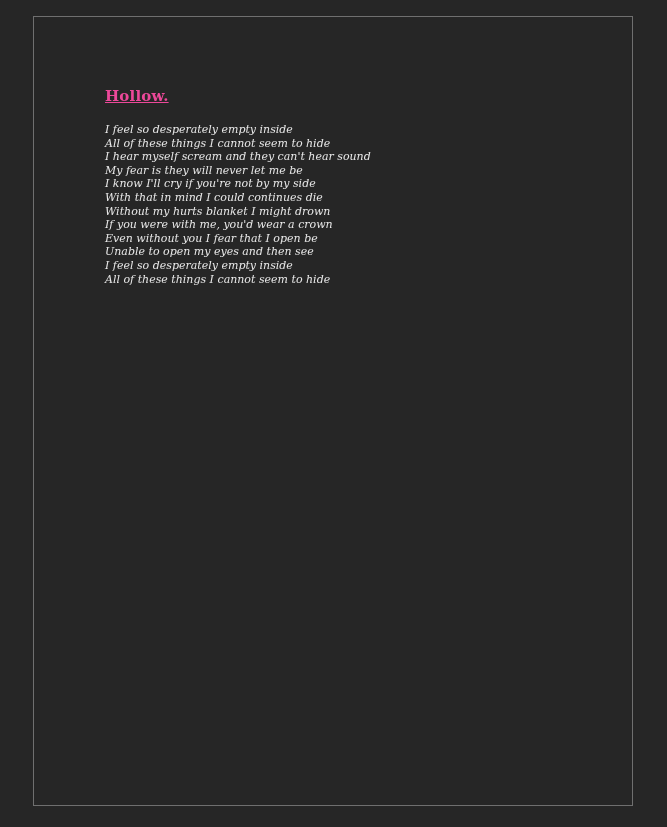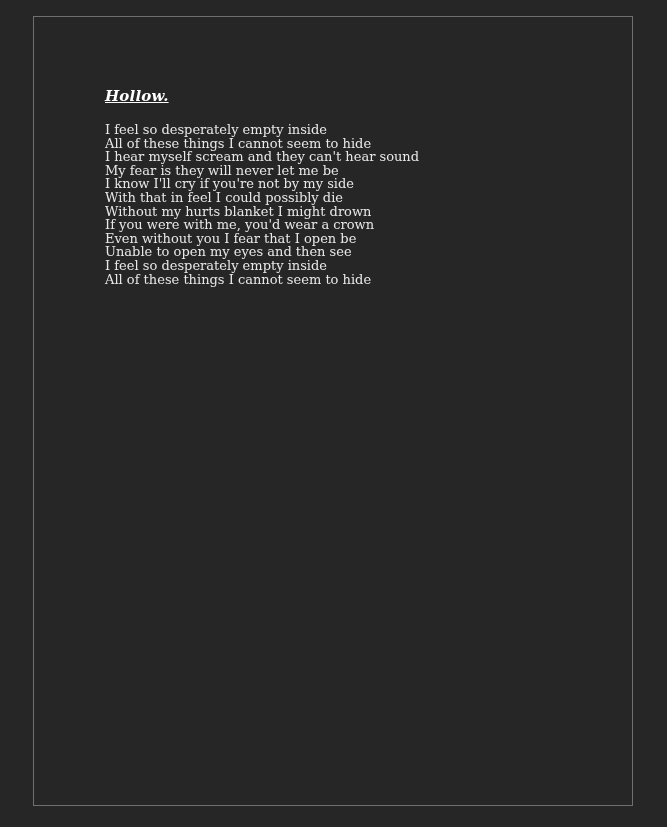--- a/index.html
+++ b/index.html
@@ -24,54 +24,54 @@
     background: #262626;
   }
   .poem-block {
     position: absolute;
     left: 71px;
     top: 70px;
     width: 480px;
   }
   .poem-title {
     font-family: "DejaVu Serif", serif;
-    font-style: italic;
     font-weight: bold;
     font-size: 15px;
-    color: #ffffff;
+    color: #ec4899;
     text-decoration: underline;
     margin: 0 0 18px 0;
     letter-spacing: 0.2px;
   }
   .poem-body {
     font-family: "DejaVu Serif", serif;
-    font-size: 13px;
+    font-size: 11px;
     line-height: 13.6px;
     color: #e8e8e8;
     white-space: normal;
+    font-style: italic;
   }
   .poem-line {
     margin: 0;
     padding: 0;
     white-space: pre;
   }
 </style>
 </head>
 <body>
 
 <div class="page">
   <div class="poem-block">
     <h1 class="poem-title">Hollow.</h1>
     <div class="poem-body">
       <p class="poem-line">I feel so desperately empty inside</p>
       <p class="poem-line">All of these things I cannot seem to hide</p>
       <p class="poem-line">I hear myself scream and they can't hear sound</p>
       <p class="poem-line">My fear is they will never let me be</p>
       <p class="poem-line">I know I'll cry if you're not by my side</p>
-      <p class="poem-line">With that in feel I could possibly die</p>
+      <p class="poem-line">With that in mind I could continues die</p>
       <p class="poem-line">Without my hurts blanket I might drown</p>
       <p class="poem-line">If you were with me, you'd wear a crown</p>
       <p class="poem-line">Even without you I fear that I open be</p>
       <p class="poem-line">Unable to open my eyes and then see</p>
       <p class="poem-line">I feel so desperately empty inside</p>
       <p class="poem-line">All of these things I cannot seem to hide</p>
     </div>
   </div>
 </div>
 

